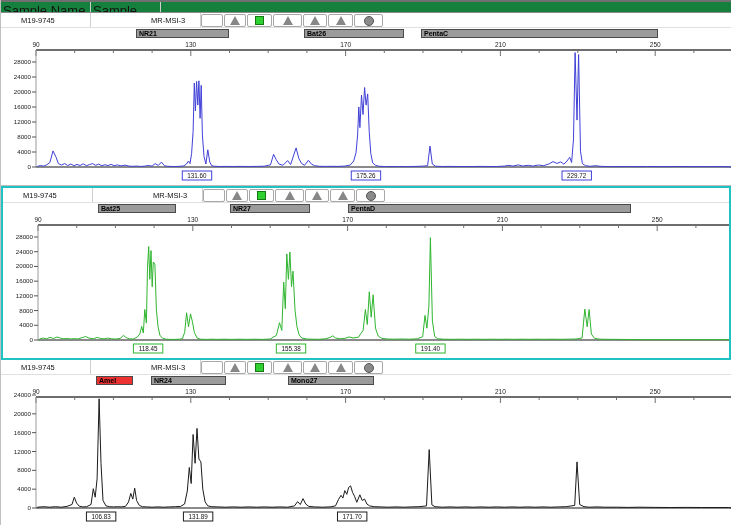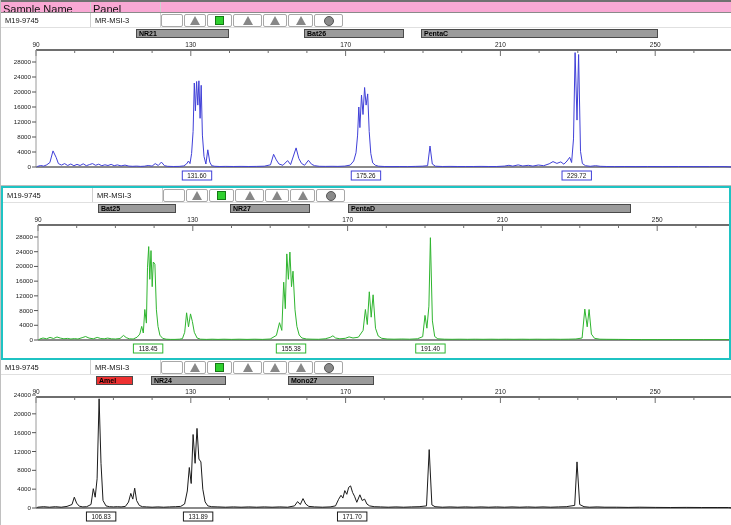--- a/index.html
+++ b/index.html
@@ -1,46 +1,46 @@
 <!DOCTYPE html>
 <html><head>
 <meta charset="utf-8">
 <style>
   html,body{margin:0;padding:0;background:#fff;}
   body{width:731px;height:525px;overflow:hidden;font-family:"Liberation Sans",sans-serif;}
   .app{width:731px;height:525px;box-sizing:border-box;border-left:1px solid #c0c0c0;background:#fff;}
-  .col-header{display:flex;height:13px;box-sizing:border-box;border-top:2px solid #707070;border-bottom:1px solid #8a8a8a;background:#f9a8d4;font-size:11px;color:#111;}
+  .col-header{display:flex;height:13px;box-sizing:border-box;border-top:2px solid #707070;border-bottom:1px solid #8a8a8a;background:#15803d;font-size:13px;color:#111;}
   .col-header .cell{box-sizing:border-box;border-right:1px solid #cfcfcf;padding:1px 2px 0 2px;white-space:nowrap;overflow:hidden;}
   .w-sample{width:90px;}
   .w-panel{width:70px;}
   .panel{position:relative;box-sizing:border-box;background:#fff;border-bottom:1px solid #bdbdbd;overflow:hidden;}
   .panel.selected{border:2px solid #1fc3c3;}
   .info-row{display:flex;height:15px;box-sizing:border-box;font-size:7.5px;color:#111;border-bottom:1px solid #e0e0e0;background:#fff;}
-  .info-row .sample,.info-row .pname{box-sizing:border-box;border-right:1px solid #cfcfcf;padding:3px 4px 0 4px;white-space:nowrap;overflow:hidden;}
+  .info-row .sample,.info-row .pname{box-sizing:border-box;border-right:1px solid #cfcfcf;padding:3px 4px 0 20px;white-space:nowrap;overflow:hidden;}
   .info-row .sample{width:90px;}
-  .info-row .pname{width:70px;}
+  .info-row .pname{width:70px;margin-left:40px;}
   .flags{display:flex;align-items:flex-start;padding-top:1px;}
   .flag-cell{height:13px;box-sizing:border-box;margin-right:1px;background:#fff;border:1px solid #a8a8a8;border-radius:2px;display:flex;align-items:center;justify-content:center;}
   .icon-triangle{width:0;height:0;border-left:5px solid transparent;border-right:5px solid transparent;border-bottom:9px solid #878787;}
   .icon-green-square{width:9px;height:9px;box-sizing:border-box;background:#2fd02f;border:1px solid #157815;}
   .icon-circle{width:10px;height:10px;box-sizing:border-box;background:#8a8a8a;border:1px solid #555;border-radius:50%;}
   .marker-row{position:relative;height:12px;background:#fff;}
   .marker{position:absolute;top:1px;height:9px;box-sizing:border-box;background:#9b9b9b;border:1px solid #4a4a4a;font-size:7px;font-weight:bold;line-height:7px;padding-left:2px;overflow:hidden;white-space:nowrap;color:#000;}
   .marker.red{background:#ee3131;}
   .plot{position:relative;background:#fff;}
   .plot svg{display:block;}
   svg text{font-family:"Liberation Sans",sans-serif;}
 </style>
 </head>
 <body>
 
 <div class="app">
   <div class="col-header">
     <div class="cell w-sample">Sample Name</div>
-    <div class="cell w-panel">Panel</div>
+    <div class="cell w-panel">Sample</div>
   </div>
   <div id="panels">
   <section class="panel">
     <div class="info-row">
       <div class="sample">M19-9745</div>
       <div class="pname">MR-MSI-3</div>
       <div class="flags">
             <div class="flag-cell" style="width: 22px;">
               <span></span>
             </div>

